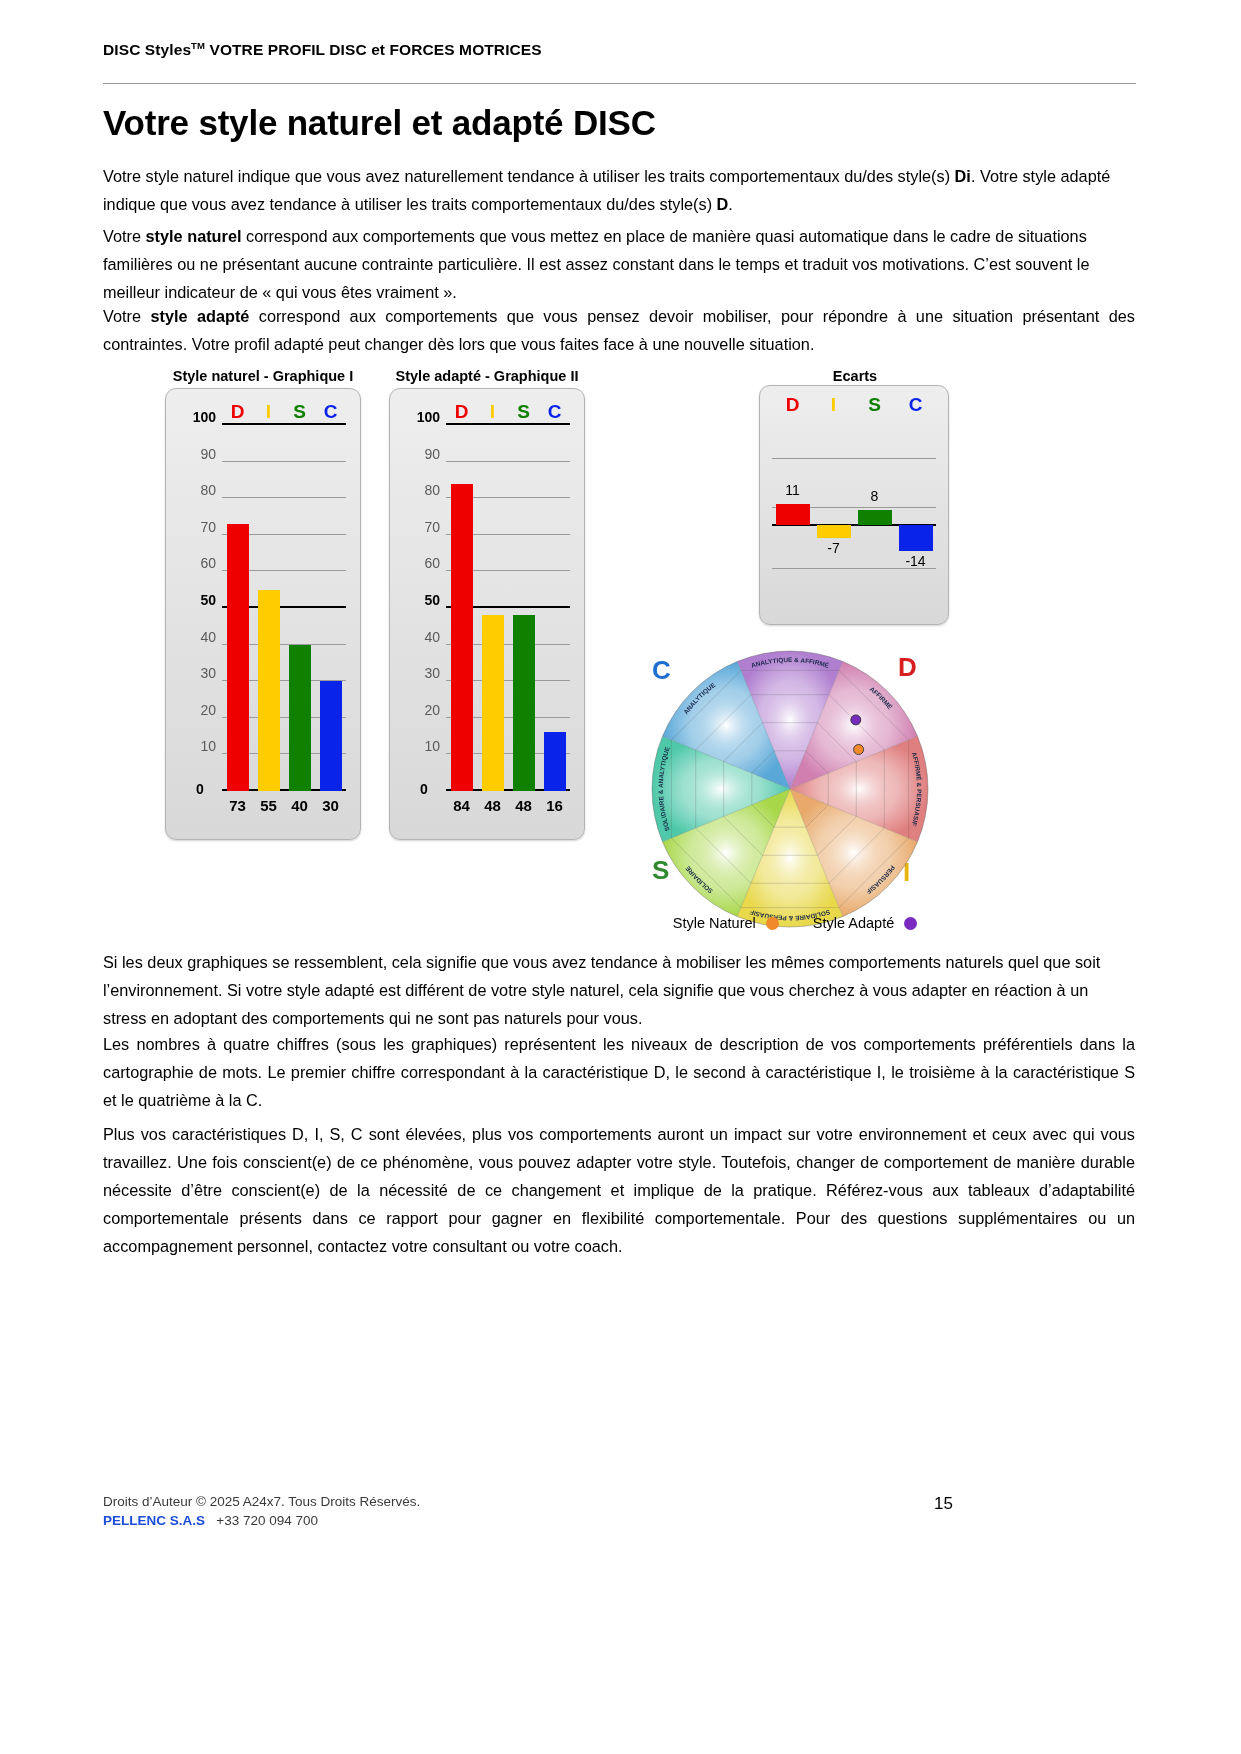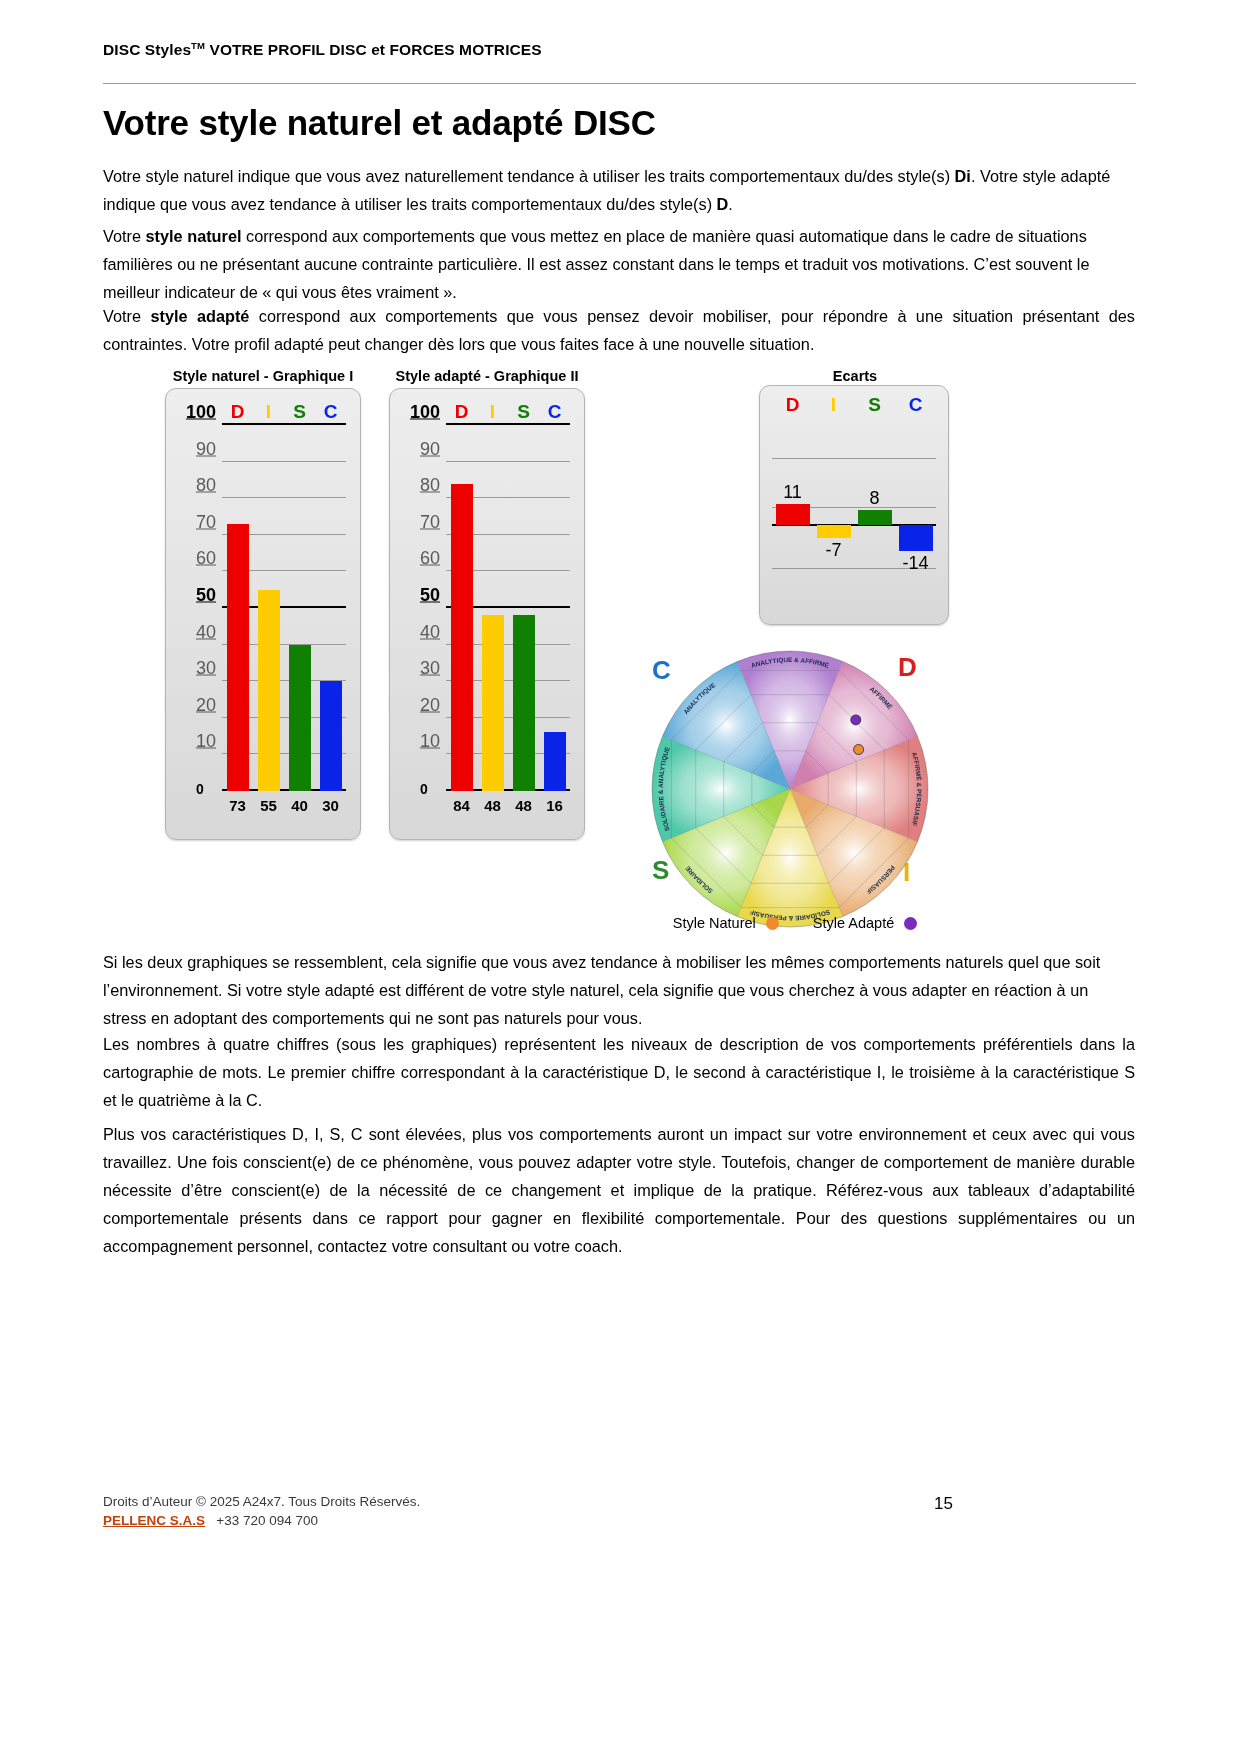--- a/index.html
+++ b/index.html
@@ -50,21 +50,21 @@
   #chart1 { left:165px; top:388px; width:196px; height:452px; }
   #chart1-title { left:165px; top:368px; width:196px; }
   #chart2 { left:389px; top:388px; width:196px; height:452px; }
   #chart2-title { left:389px; top:368px; width:196px; }
 
   .barchart { position:absolute; inset:0; }
   .plot { position:absolute; left:56px; right:14px; top:36px; bottom:48px; }
   .gridline { position:absolute; left:0; right:0; height:1px; background:#9a9a9a; }
   .gridline.strong { height:2px; background:#000; }
   .ytick { position:absolute; right:calc(100% + 6px); transform:translateY(-50%);
-           font-size:18px; color:#5a5a5a; white-space:nowrap;text-decoration:underline; }
+           font-size:14px; color:#5a5a5a; white-space:nowrap; }
   .ytick.bold { color:#000; font-weight:bold; }
   .axis0 { position:absolute; left:0; right:0; bottom:0; height:2.5px; background:#000; }
 
   .bars { position:absolute; left:0; right:0; bottom:0; top:0; display:flex;
           justify-content:space-around; align-items:flex-end; }
   .barcol { position:relative; width:25%; height:100%; display:flex; justify-content:center; align-items:flex-end; }
   .bar { width:22px; }
 
   .hdrletters { position:absolute; left:56px; right:14px; top:12px; height:22px;
                 display:flex; justify-content:space-around; }
@@ -79,38 +79,38 @@
   
   #ecarts { left:759px; top:385px; width:190px; height:240px; }
   #ecarts-title { left:730px; top:368px; width:250px; }
   .ec-plot { position:absolute; left:12px; right:12px; top:34px; bottom:14px; }
   .ec-grid { position:absolute; left:0; right:0; height:1px; background:#9a9a9a; }
   .ec-zero { position:absolute; left:0; right:0; height:2.5px; background:#000; }
   .ec-hdr { position:absolute; left:12px; right:12px; top:8px; height:22px; display:flex; justify-content:space-around; }
   .ec-cols { position:absolute; left:0; right:0; top:0; bottom:0; display:flex; justify-content:space-around; }
   .ec-col { position:relative; width:25%; height:100%; }
   .ec-bar { position:absolute; width:34px; left:50%; transform:translateX(-50%); }
-  .ec-lab { position:absolute; left:50%; transform:translateX(-50%); font-size:18px; white-space:nowrap; }
+  .ec-lab { position:absolute; left:50%; transform:translateX(-50%); font-size:14px; white-space:nowrap; }
 
   
   #wheelwrap { position:absolute; left:650px; top:648px; width:280px; height:282px; }
   #wheel-legend { position:absolute; left:655px; top:910px; width:280px; height:26px;
                   display:flex; justify-content:center; align-items:center; gap:10px;
                   font-size:14.5px; }
   .lgdot { display:inline-block; width:13px; height:13px; border-radius:50%; vertical-align:middle; }
   .q-letter { position:absolute; font-size:26px; font-weight:bold; }
   #qC { left:652px; top:655px; color:#1f6fd0; }
   #qD { left:898px; top:652px; color:#d81f1f; }
   #qS { left:652px; top:855px; color:#2f8a2f; }
   #qI { left:903px; top:857px; color:#e8b410; }
 
   
   .footer { position:absolute; left:103px; top:1494px; width:1032px; font-size:13.5px; color:#3a3a3a; }
   .footer .l2 { margin-top:4px; }
-  .footer b { color:#c2410c;text-decoration:underline; }
+  .footer b { color:#1d4ed8; }
   .pageno { position:absolute; right:105px; top:1494px; font-size:17px; }
 </style>
 </head>
 <body>
 
 <div class="page">
 
   <div class="hdr">
     <div class="hdr-title"><span>DISC Styles</span><sup>TM</sup><span> VOTRE PROFIL DISC et FORCES MOTRICES</span></div>
   </div>

